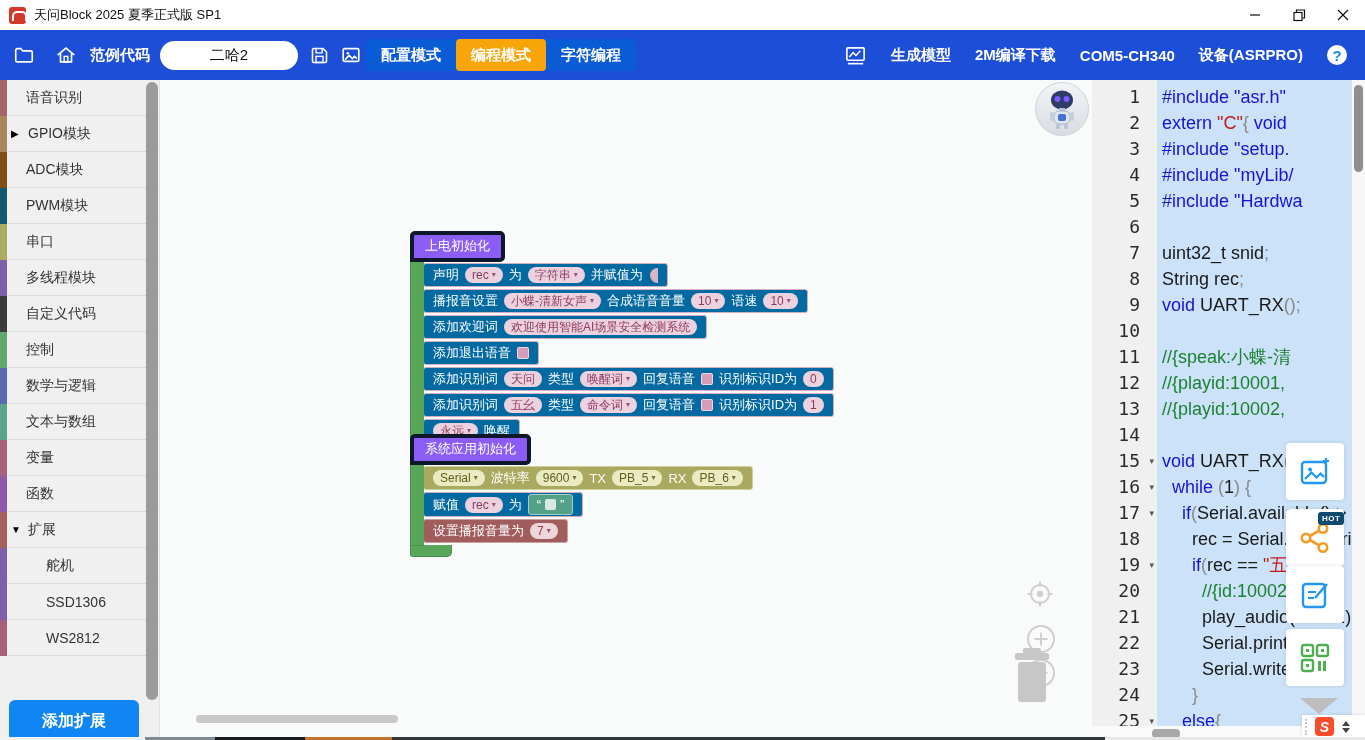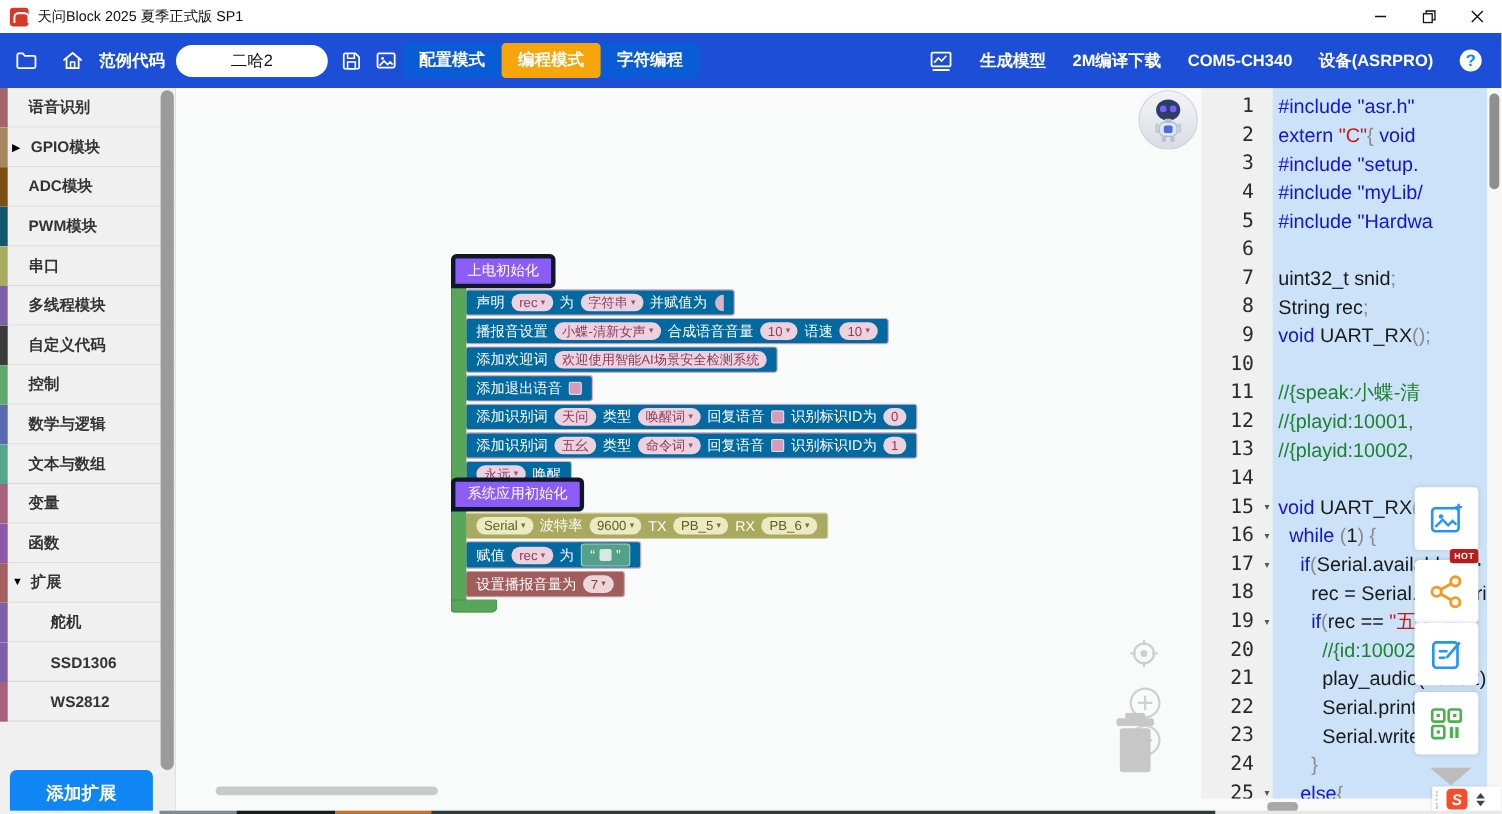--- a/index.html
+++ b/index.html
@@ -23,21 +23,21 @@
   .mode-group{display:flex;background:#0a5cd6;border-radius:5px;overflow:hidden;margin-left:4px;}
   .mode-btn{padding:0 15px;height:32px;line-height:32px;font-size:15px;font-weight:bold;color:#fff;white-space:nowrap;}
   .mode-btn.active{background:#f7a50a;border-radius:4px;}
   .tb-right{margin-left:auto;display:flex;align-items:center;gap:24px;margin-right:18px;}
   .help-ico{width:20px;height:20px;border-radius:50%;background:#fff;color:#0d8cf2;font-weight:bold;font-size:15px;display:flex;align-items:center;justify-content:center;}
 
   
   .sidebar{position:absolute;left:0;top:80px;width:160px;height:660px;background:#f0f0f0;border-right:1px solid #e2e2e2;}
   .sb-item{position:relative;height:36px;display:flex;align-items:center;border-bottom:1px solid #dadada;cursor:pointer;background:#f0f0f0;}
   .sb-strip{position:absolute;left:0;top:0;width:7px;height:36px;}
-  .sb-label{margin-left:26px;font-size:14px;color:#333;white-space:nowrap;font-weight:bold;}
+  .sb-label{margin-left:26px;font-size:14px;color:#333;white-space:nowrap;}
   .sb-label.indent{margin-left:46px;}
   .sb-arrow{position:absolute;left:11px;font-size:10px;color:#000;}
   .sb-arrow + .sb-label{margin-left:28px;}
   .add-ext-btn{position:absolute;left:9px;top:620px;width:130px;height:42px;background:#1086f5;border:none;border-radius:6px;color:#fff;font-size:16px;font-weight:bold;cursor:pointer;}
   .sb-scroll{position:absolute;left:146px;top:2px;width:12px;height:618px;background:#9b9b9b;border-radius:6px;}
 
   
   .canvas{position:absolute;left:160px;top:80px;width:932px;height:660px;background:#f9fafa;overflow:hidden;}
   .robot-avatar{position:absolute;left:875px;top:2px;width:54px;height:54px;border-radius:50%;background:linear-gradient(180deg,#f2f4f7,#d9dde3);border:1px solid #cfd3d9;display:flex;align-items:center;justify-content:center;overflow:hidden;}
   .canvas-hscroll{position:absolute;left:36px;top:635px;width:202px;height:8px;background:#c9c9c9;border-radius:4px;}
@@ -72,21 +72,21 @@
   .codebody{flex:1;background:#cbe2f8;padding-top:4px;overflow:hidden;}
   .c-line{height:26px;line-height:26px;white-space:pre;font-family:"DejaVu Sans Mono",monospace;font-size:18px;padding-left:5px;}
   .cb{color:#1414d6;} .cr{color:#c41a16;} .cg{color:#1e8032;} .cy{color:#8a8a8a;} .ck{color:#1a1a1a;}
   .code-vscroll{width:13px;background:#f7f7f7;position:relative;flex:0 0 auto;}
   .code-vthumb{position:absolute;left:2px;top:5px;width:9px;height:87px;background:#8f8f8f;border-radius:5px;}
   .code-hscroll{position:absolute;left:1092px;top:726px;width:260px;height:14px;background:#fafafa;}
   .code-hthumb{position:absolute;left:60px;top:3px;width:28px;height:9px;background:#a8a8a8;border-radius:4px;}
 
   
   .float-btn{position:absolute;width:58px;height:57px;background:#fff;border-radius:4px;box-shadow:0 0 4px rgba(0,0,0,.12);display:flex;align-items:center;justify-content:center;}
-  .hot-badge{position:absolute;left:1318px;top:499px;background:#b91c1c;color:#fff;font-size:8px;font-weight:bold;padding:2px 4px;border-radius:3px;letter-spacing:.5px;z-index:5;}
+  .hot-badge{position:absolute;left:1318px;top:512px;background:#0c4a6e;color:#fff;font-size:8px;font-weight:bold;padding:2px 4px;border-radius:3px;letter-spacing:.5px;z-index:5;}
   .scroll-tri{position:absolute;left:1300px;top:698px;width:0;height:0;border-left:19px solid transparent;border-right:19px solid transparent;border-top:16px solid #bdbdbd;}
   .sogou{position:absolute;left:1302px;top:715px;width:63px;height:23px;background:#fff;display:flex;align-items:center;box-shadow:0 0 3px rgba(0,0,0,.15);}
   .sogou-dots{width:5px;height:16px;margin-left:3px;border-left:2px dotted #ccc;}
   .sogou-s{width:19px;height:19px;margin-left:5px;background:#fa4b2a;border-radius:4px;color:#fff;font-weight:bold;font-style:italic;font-size:14px;display:flex;align-items:center;justify-content:center;}
   .sogou-arrows{margin-left:8px;display:flex;flex-direction:column;gap:2px;align-items:center;}
   .sg-tri-up{width:0;height:0;border-left:4px solid transparent;border-right:4px solid transparent;border-bottom:5px solid #444;}
   .sg-tri-dn{width:0;height:0;border-left:4px solid transparent;border-right:4px solid transparent;border-top:5px solid #444;}
 
   
   .taskbar{position:absolute;left:0;top:737px;width:1365px;height:3px;display:flex;}

